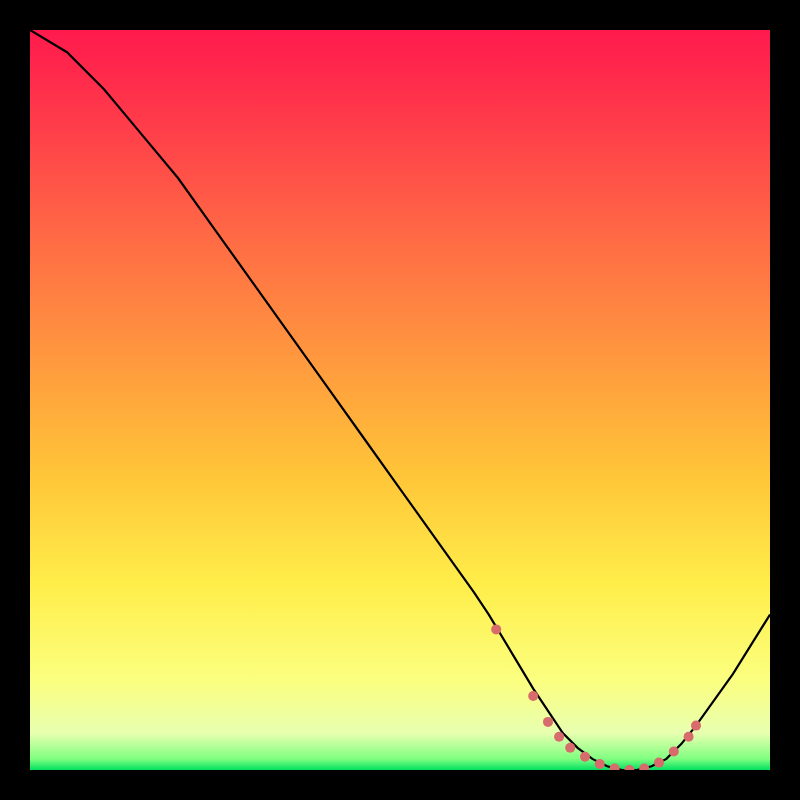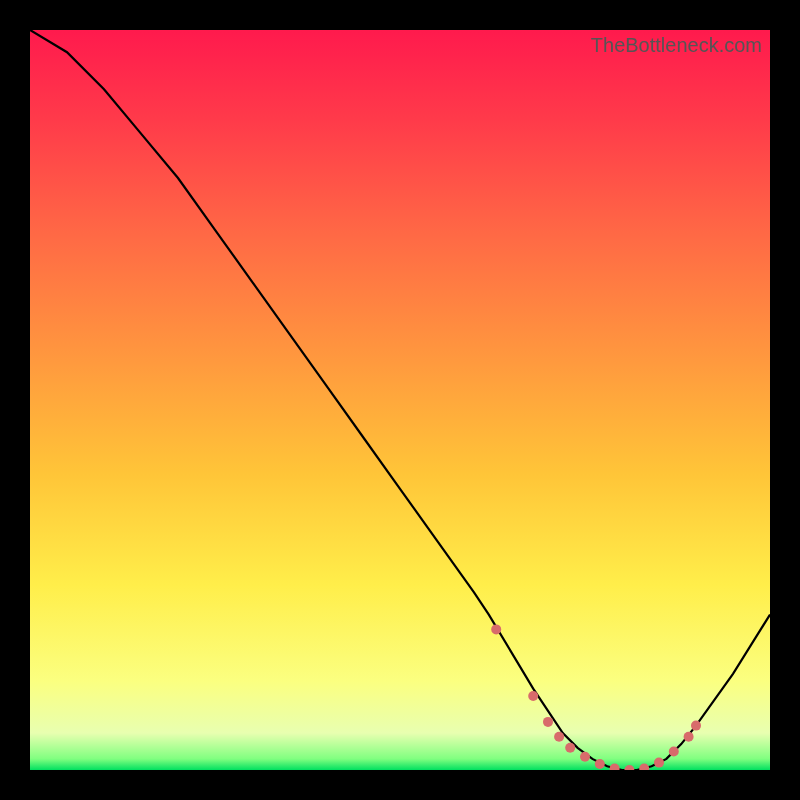--- a/index.html
+++ b/index.html
@@ -62,15 +62,14 @@
           <circle cx="569.80" cy="734.08" r="5" fill="#d86b6b"></circle>
           <circle cx="584.60" cy="738.52" r="5" fill="#d86b6b"></circle>
           <circle cx="599.40" cy="740.00" r="5" fill="#d86b6b"></circle>
           <circle cx="614.20" cy="738.52" r="5" fill="#d86b6b"></circle>
           <circle cx="629.00" cy="732.60" r="5" fill="#d86b6b"></circle>
           <circle cx="643.80" cy="721.50" r="5" fill="#d86b6b"></circle>
           <circle cx="658.60" cy="706.70" r="5" fill="#d86b6b"></circle>
           <circle cx="666.00" cy="695.60" r="5" fill="#d86b6b"></circle>
         </g>
     </svg>
-    <div class="watermark">TheBottleneck.com</div>
   </div>
 </div>
 
 </body></html>

